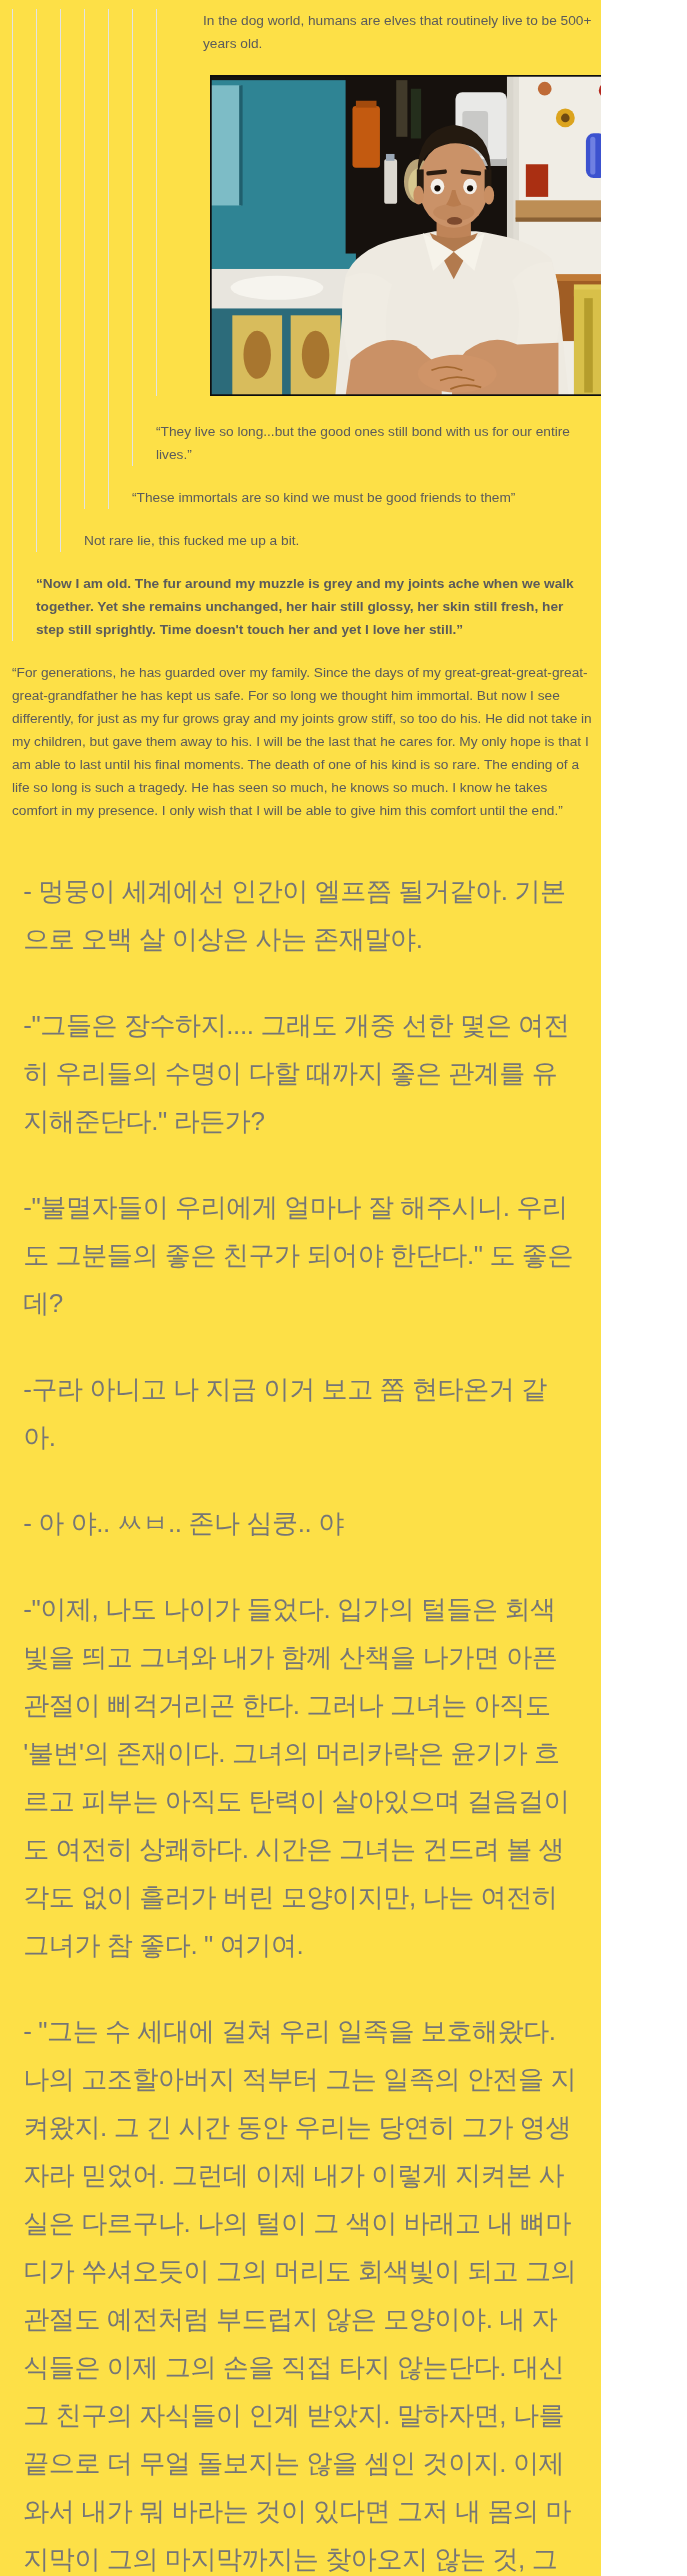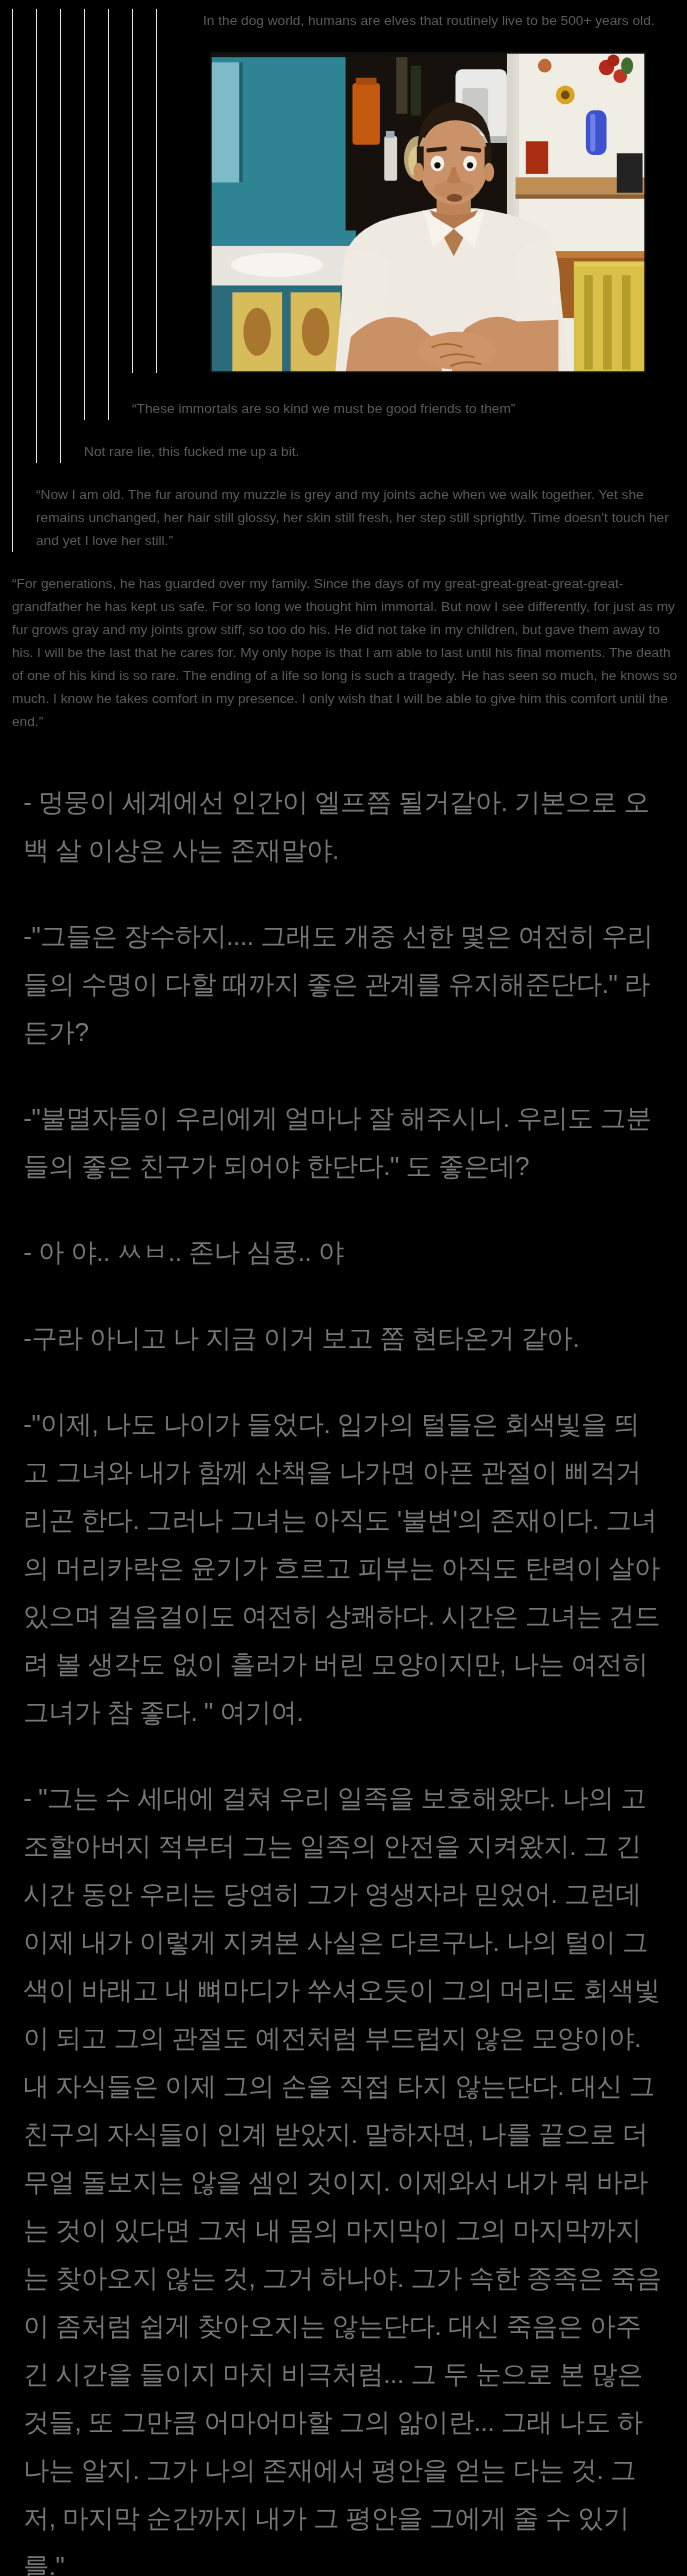--- a/index.html
+++ b/index.html
@@ -1,26 +1,26 @@
 <!DOCTYPE html>
 <html style="font-size:13.7px"><head>
 <meta charset="utf-8">
 <style>
   html,body{margin:0;padding:0;background:#ffffff;}
   body{width:687px;font-family:"Liberation Sans","DejaVu Sans",sans-serif;}
-  .page{width:687px;height:2576px;box-sizing:border-box;background:#000000;overflow:hidden;
+  .page{width:601px;height:2576px;box-sizing:border-box;background:#fde047;overflow:hidden;
         padding:8.6px 8.6px 0 12px;}
   
   .en{color:#5b5b5b;font-size:13.7px;line-height:23px;}
   .en p{margin:0 0 20px;}
   .en blockquote{margin:0 0 19px;border-left:1.7px solid #e3e3e3;padding:0 0 0 23px;}
   .en blockquote.q7{padding-left:46px;}
   .photo-wrap{width:436px;height:321px;margin:3.4px 0 24px 6.9px;}
   .photo-wrap svg{display:block;width:436px;height:321px;}
-  .para-now{margin-bottom:28px;}
+  .para-now{margin-bottom:28px;font-weight:bold;}
   
   .ko{margin-top:45px;padding:0 13.7px 0 11.2px;color:#767676;font-size:26px;line-height:48px;
       letter-spacing:-0.4px;}
   .ko p{margin:0 0 38px;}
 </style>
 </head>
 <body>
 
 <div class="page">
 
@@ -119,36 +119,37 @@
                       <path d="M358,314 Q328,300 298,322 L282,342 L282,374 L406,374 L406,312 Z" fill="#ca9166"></path>
                       <ellipse cx="288" cy="348" rx="46" ry="22" fill="#cf9468"></ellipse>
                       <path d="M258,344 Q276,336 294,344" stroke="#a3672f" stroke-width="2" fill="none"></path>
                       <path d="M268,356 Q288,348 308,356" stroke="#a3672f" stroke-width="2" fill="none"></path>
                       <path d="M280,366 Q298,358 316,364" stroke="#a3672f" stroke-width="2" fill="none"></path>
 
                       <rect x="1" y="1" width="506" height="372" fill="none" stroke="#0e0e0e" stroke-width="2"></rect>
                     </svg>
                   </div>
                 </blockquote>
+                <p>“They live so long...but the good ones still bond with us for our entire lives.”</p>
               </blockquote>
               <p>“These immortals are so kind we must be good friends to them”</p>
             </blockquote>
           </blockquote>
           <p>Not rare lie, this fucked me up a bit.</p>
         </blockquote>
       </blockquote>
       <p class="para-now">“Now I am old. The fur around my muzzle is grey and my joints ache when we walk together. Yet she remains unchanged, her hair still glossy, her skin still fresh, her step still sprightly. Time doesn't touch her and yet I love her still.”</p>
     </blockquote>
     <p>“For generations, he has guarded over my family. Since the days of my great-great-great-great-great-grandfather he has kept us safe. For so long we thought him immortal. But now I see differently, for just as my fur grows gray and my joints grow stiff, so too do his. He did not take in my children, but gave them away to his. I will be the last that he cares for. My only hope is that I am able to last until his final moments. The death of one of his kind is so rare. The ending of a life so long is such a tragedy. He has seen so much, he knows so much. I know he takes comfort in my presence. I only wish that I will be able to give him this comfort until the end.”</p>
   </div>
 
   <div class="ko">
     <p>- 멍뭉이 세계에선 인간이 엘프쯤 될거같아. 기본으로 오백 살 이상은 사는 존재말야.</p>
     <p>-"그들은 장수하지.... 그래도 개중 선한 몇은 여전히 우리들의 수명이 다할 때까지 좋은 관계를 유지해준단다." 라든가?</p>
     <p>-"불멸자들이 우리에게 얼마나 잘 해주시니. 우리도 그분들의 좋은 친구가 되어야 한단다." 도 좋은데?</p>
+    <p>-구라 아니고 나 지금 이거 보고 쫌 현타온거 같아.</p>
     <p>- 아 야.. ㅆㅂ.. 존나 심쿵.. 야</p>
-    <p>-구라 아니고 나 지금 이거 보고 쫌 현타온거 같아.</p>
     <p>-"이제, 나도 나이가 들었다. 입가의 털들은 회색빛을 띄고 그녀와 내가 함께 산책을 나가면 아픈 관절이 삐걱거리곤 한다. 그러나 그녀는 아직도 '불변'의 존재이다. 그녀의 머리카락은 윤기가 흐르고 피부는 아직도 탄력이 살아있으며 걸음걸이도 여전히 상쾌하다. 시간은 그녀는 건드려 볼 생각도 없이 흘러가 버린 모양이지만, 나는 여전히 그녀가 참 좋다. " 여기여.</p>
     <p>- "그는 수 세대에 걸쳐 우리 일족을 보호해왔다. 나의 고조할아버지 적부터 그는 일족의 안전을 지켜왔지. 그 긴 시간 동안 우리는 당연히 그가 영생자라 믿었어. 그런데 이제 내가 이렇게 지켜본 사실은 다르구나. 나의 털이 그 색이 바래고 내 뼈마디가 쑤셔오듯이 그의 머리도 회색빛이 되고 그의 관절도 예전처럼 부드럽지 않은 모양이야. 내 자식들은 이제 그의 손을 직접 타지 않는단다. 대신 그 친구의 자식들이 인계 받았지. 말하자면, 나를 끝으로 더 무얼 돌보지는 않을 셈인 것이지. 이제와서 내가 뭐 바라는 것이 있다면 그저 내 몸의 마지막이 그의 마지막까지는 찾아오지 않는 것, 그거 하나야. 그가 속한 종족은 죽음이 좀처럼 쉽게 찾아오지는 않는단다. 대신 죽음은 아주 긴 시간을 들이지 마치 비극처럼... 그 두 눈으로 본 많은 것들, 또 그만큼 어마어마할 그의 앎이란... 그래 나도 하나는 알지. 그가 나의 존재에서 평안을 얻는 다는 것. 그저, 마지막 순간까지 내가 그 평안을 그에게 줄 수 있기를."</p>
   </div>
 
 </div>
 
 
 </body></html>

